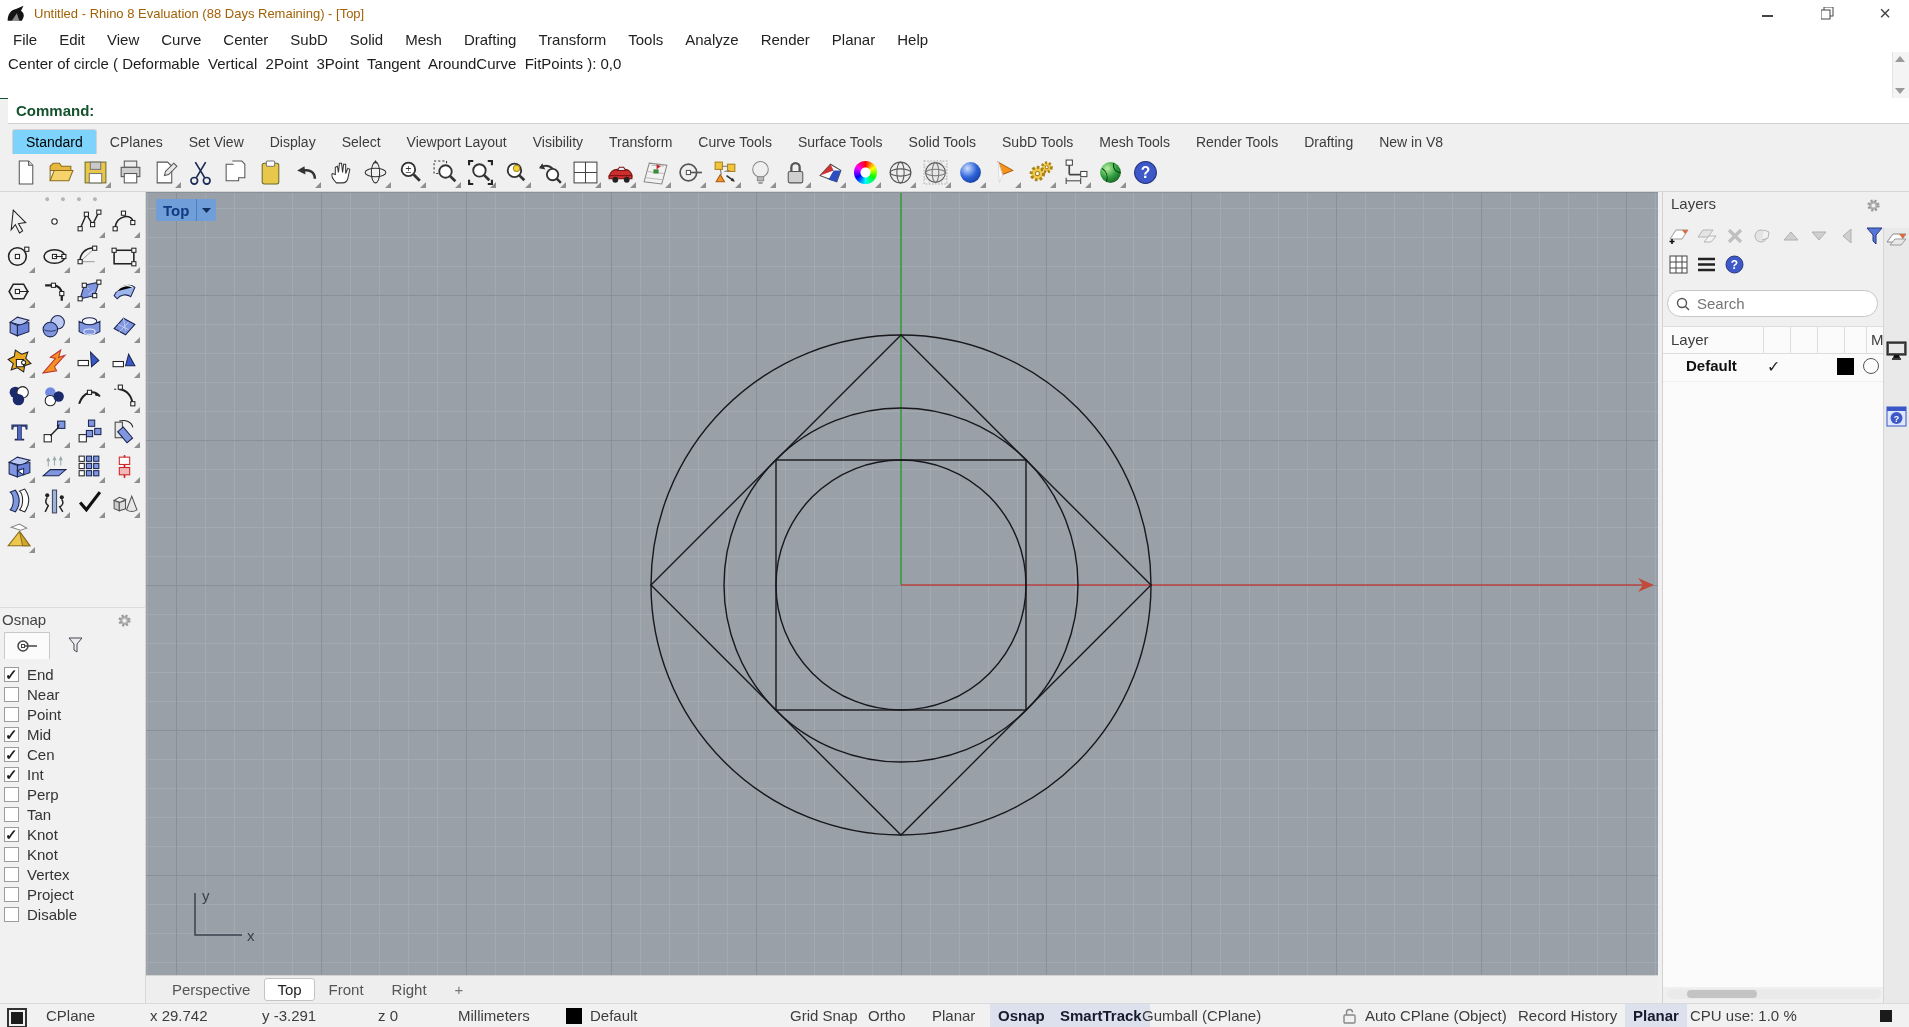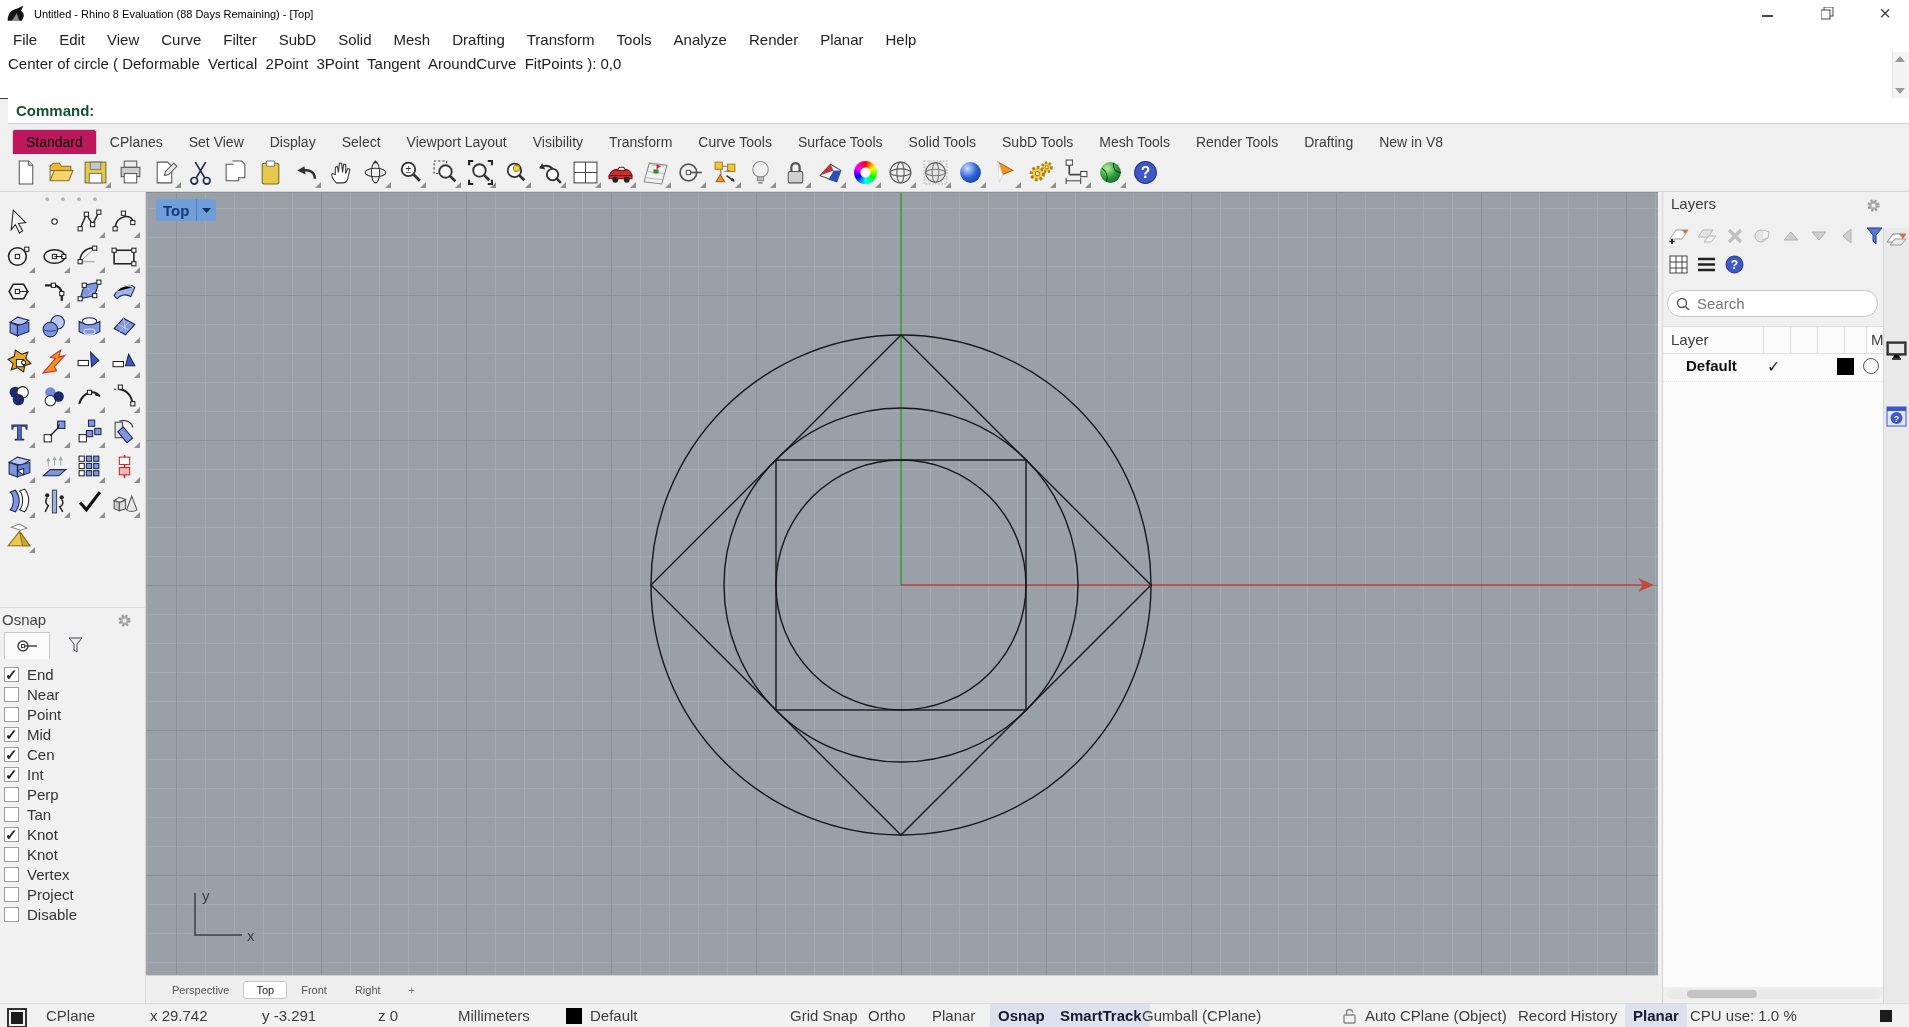--- a/index.html
+++ b/index.html
@@ -1,35 +1,35 @@
 <!DOCTYPE html>
 <html><head>
 <meta charset="utf-8">
 <style>
   html,body{margin:0;padding:0}
   #app{position:relative;width:1909px;height:1027px;background:#f0f0f0;overflow:hidden;
        font-family:"Liberation Sans",sans-serif;color:#222;font-size:15px;-webkit-font-smoothing:antialiased}
   
   #titlebar{position:absolute;left:0;top:0;width:1909px;height:27px;background:#ffffff;border-bottom:1px solid #e3e3e3;display:flex;align-items:center}
   #titlebar .logo{width:20px;height:20px;margin:0 8px 0 6px}
-  #titlebar .wtitle{color:#000000;font-size:11px}
+  #titlebar .wtitle{color:#a16207;font-size:13px}
   .wbtn{position:absolute;top:0;width:44px;height:26px;display:flex;align-items:center;justify-content:center;color:#444}
   
   #menubar{position:absolute;left:0;top:27px;width:1909px;height:25px;background:#fff;display:flex;align-items:center;padding-left:2px}
   .mi{padding:0 11px;font-size:15px;color:#222;line-height:25px}
   
   #cmdhist{position:absolute;left:0;top:52px;width:1909px;height:46px;background:#fff;border-bottom:1px solid #14532d}
   .cmdtext{white-space:pre;padding:1px 0 0 8px;line-height:21px;font-size:15px;color:#1d1d1d}
   #cmdscroll{position:absolute;right:0;top:0;width:16px;height:46px;background:#f4f4f4;border-left:1px solid #e4e4e4}
   .scar{position:absolute;left:2px;width:0;height:0;border-left:5px solid transparent;border-right:5px solid transparent}
   #cmdprompt{position:absolute;left:8px;top:98px;width:1909px;height:26px;background:#fff;border-bottom:1px solid #cfcfcf;font-weight:bold;color:#14532d;line-height:26px;padding-left:8px;box-sizing:border-box}
   
   #tabrow{position:absolute;left:0;top:124px;width:1909px;height:30px;background:#f0f0f0;display:flex;align-items:flex-end;padding-left:12px}
   .ttab{padding:4px 13px;font-size:14px;color:#3c3c3c}
-  .ttab.active{background:#be185d;border:1px solid #d2d2d2;border-bottom:none;border-radius:3px 3px 0 0;color:#000}
+  .ttab.active{background:#7dd3fc;border:1px solid #d2d2d2;border-bottom:none;border-radius:3px 3px 0 0;color:#000}
   
   #toolbar{position:absolute;left:0;top:154px;width:1909px;height:38px;background:#f0f0f0;border-bottom:1px solid #d6d6d6;display:flex;align-items:center;padding-left:8px;box-sizing:border-box}
   .ti{width:35px;height:33px;position:relative;display:flex;align-items:center;justify-content:center;flex:0 0 auto}
   .ti svg{width:27px;height:27px}
   .fly::after{content:"";position:absolute;right:2px;bottom:1px;width:0;height:0;border-left:6px solid transparent;border-bottom:6px solid #8f8f8f}
   
   #leftpanel{position:absolute;left:0;top:192px;width:146px;height:811px;background:#f1f1f1;border-right:1px solid #d8d8d8;box-sizing:border-box}
   #pal-dots{position:absolute;left:0;top:2px;width:146px;text-align:center;color:#b5b5b5;font-size:9px;letter-spacing:4px}
   #palette{position:absolute;left:2px;top:12px;display:grid;grid-template-columns:repeat(4,35px);grid-auto-rows:35px}
   .pc{position:relative;display:flex;align-items:center;justify-content:center}
@@ -60,21 +60,21 @@
   #lheader{position:relative;height:26px;border-bottom:1px solid #ddd;color:#3d3d3d}
   .lcol{position:absolute;top:0;width:1px;height:26px;background:#ddd}
   #lrow{position:relative;height:27px;border-bottom:1px dotted #e8e8e8}
   #lstrip{position:absolute;right:0;top:36px;width:25px;bottom:0;background:#e9e9e9;border-left:1px solid #d6d6d6}
   .strip-ic{position:absolute;left:2px;width:21px;height:21px}
   #lscroll{position:absolute;left:4px;bottom:4px;width:214px;height:10px;background:#eaeaea;border-radius:5px}
   #lscroll .thumb{position:absolute;left:20px;top:1px;width:70px;height:8px;background:#c3c3c3;border-radius:4px}
   .cwheel{width:19px;height:19px;border-radius:50%;background:radial-gradient(circle,#fff 28%,rgba(255,255,255,0) 34%),conic-gradient(#f00,#ff0,#0f0,#0ff,#00f,#f0f,#f00)}
   
   #vtabs{position:absolute;left:146px;top:975px;width:1512px;height:28px;background:#eeeeee;border-top:1px solid #d2d2d2;display:flex;align-items:center;padding-left:12px;box-sizing:border-box;color:#555}
-  .vt{padding:2px 14px;font-size:11px}
+  .vt{padding:2px 14px;font-size:15px}
   .vt.active{background:#fff;border:1px solid #c4c4c4;border-radius:3px;color:#222;padding:2px 12px}
   
   #statusbar{position:absolute;left:0;top:1003px;width:1909px;height:24px;background:#f1f1f1;border-top:1px solid #dadada;font-size:15px;color:#3d3d3d}
   .sb{position:absolute;top:0;height:24px;line-height:24px;white-space:nowrap}
   .sb.hl{background:#dde1ee;font-weight:bold;color:#151a2d;padding:0 8px}
   .swatch{position:absolute;top:4px;width:16px;height:16px;background:#000}
 </style>
 </head>
 <body>
 
@@ -98,21 +98,21 @@
         </svg>
       </span>
     <span class="wbtn" style="left:1863px;font-size:20px">×</span>
   </div>
 
   <div id="menubar">
     <span class="mi">File</span>
     <span class="mi">Edit</span>
     <span class="mi">View</span>
     <span class="mi">Curve</span>
-    <span class="mi">Filter</span>
+    <span class="mi">Center</span>
     <span class="mi">SubD</span>
     <span class="mi">Solid</span>
     <span class="mi">Mesh</span>
     <span class="mi">Drafting</span>
     <span class="mi">Transform</span>
     <span class="mi">Tools</span>
     <span class="mi">Analyze</span>
     <span class="mi">Render</span>
     <span class="mi">Planar</span>
     <span class="mi">Help</span>

